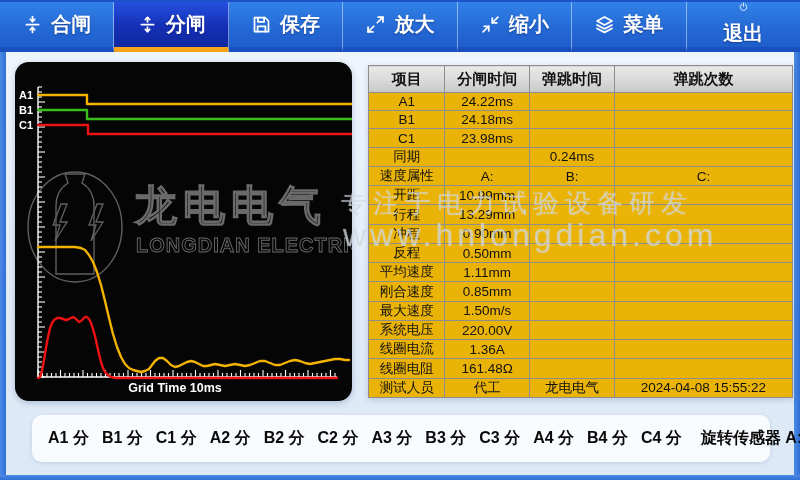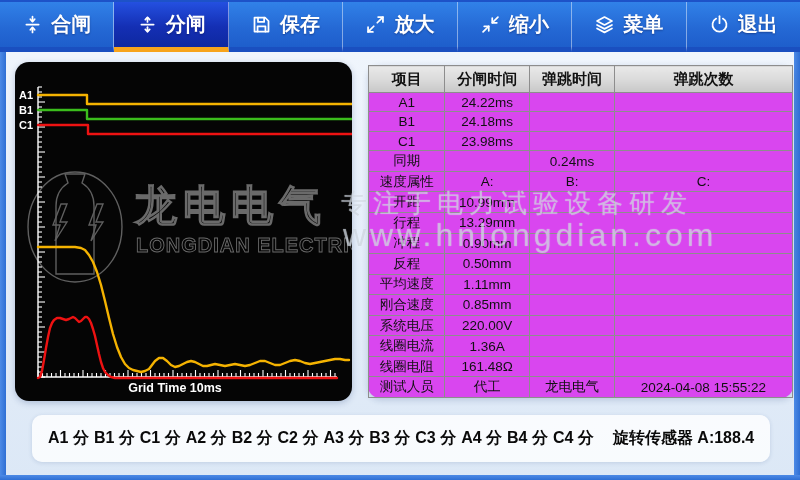--- a/index.html
+++ b/index.html
@@ -7,42 +7,42 @@
   body { font-family:"Liberation Sans","DejaVu Sans",sans-serif; position:relative;
          background:linear-gradient(180deg,#f2f7fd 0%,#e4edf9 55%,#dce8f6 100%); }
 
   
   .toolbar { position:absolute; left:0; top:0; width:800px; height:52px; display:flex;
              background:#1a4fc0; border-top:2px solid #1d52c8; }
   .tab { flex:1 1 0; display:flex; align-items:center; justify-content:center; gap:8px;
          background:linear-gradient(180deg,#3181e8 0%,#2468d4 60%,#1e5ecb 100%);
          border-right:1px solid rgba(255,255,255,.45); border-bottom:5px solid #1a4fc0;
          cursor:pointer; }
-  .tab:last-child { border-right:none; }
+  .tab:last-child { border-right:none;flex-direction:column; }
   .tab.active { background:linear-gradient(180deg,#2450e0 0%,#142fb4 55%,#0e28a0 100%);
                 border-bottom:5px solid #f7a41c; }
   .tab .lbl { color:#fff; font-size:20px; font-weight:bold; text-shadow:0 1px 2px rgba(0,0,40,.35); }
   .tab svg { width:21px; height:21px; }
   .tab svg * { stroke:#fff; stroke-width:2; fill:none; stroke-linecap:round; stroke-linejoin:round; }
 
   
   .frame { position:absolute; background:linear-gradient(90deg,#4c8ae6,#2f6fd4); z-index:0; }
   .frame-left  { left:0; top:52px; width:6px;  height:428px; }
   .frame-right { right:0; top:52px; width:6px; height:428px; }
   .frame-bottom{ left:0; top:475px; width:800px; height:5px;
                  background:linear-gradient(180deg,#4c8ae6,#2f6fd4); }
 
   
   .scope { position:absolute; left:15px; top:62px; width:337px; height:339px;
            background:#050505; border-radius:14px; box-shadow:0 2px 6px rgba(30,60,120,.25); }
   .scope svg { width:337px; height:339px; display:block; }
 
   
   .results { position:absolute; left:368px; top:65px; width:425px; height:333px;
-             background:#d946ef; box-shadow:0 2px 6px rgba(30,60,120,.2);border-radius:12px; }
+             background:#eab308; box-shadow:0 2px 6px rgba(30,60,120,.2); }
   table { width:100%; height:100%; border-collapse:collapse; table-layout:fixed; }
   th,td { border:1px solid #8d8d8d; text-align:center; vertical-align:middle;
           overflow:hidden; white-space:nowrap; color:#111; }
   th { height:27px; font-size:15px; font-weight:600;
        background:linear-gradient(180deg,#e9e9e9 0%,#d9d9d9 55%,#c7c7c7 100%); }
   td { height:18px; font-size:13.5px; }
   col.c1 { width:18%; } col.c2 { width:20%; } col.c3 { width:20%; } col.c4 { width:42%; }
 
   
   .wm { position:absolute; z-index:6; pointer-events:none; white-space:nowrap;
@@ -356,20 +356,26 @@
           <td></td>
           <td></td>
         </tr>
         <tr>
           <td>刚合速度</td>
           <td>0.85mm</td>
           <td></td>
           <td></td>
         </tr>
         <tr>
+          <td>最大速度</td>
+          <td>1.50m/s</td>
+          <td></td>
+          <td></td>
+        </tr>
+        <tr>
           <td>系统电压</td>
           <td>220.00V</td>
           <td></td>
           <td></td>
         </tr>
         <tr>
           <td>线圈电流</td>
           <td>1.36A</td>
           <td></td>
           <td></td>
@@ -387,21 +393,21 @@
           <td>2024-04-08 15:55:22</td>
         </tr>
       </tbody>
   </table>
 </div>
 
 <div class="wm wm1">专注于电力试验设备研发</div>
 <div class="wm wm2">www.hnlongdian.com</div>
 
 <div class="statusbar">
-  <span style="display:flex;gap:5px">
+  <span style="display:flex;gap:13px">
       <span>A1 分</span>
       <span>B1 分</span>
       <span>C1 分</span>
       <span>A2 分</span>
       <span>B2 分</span>
       <span>C2 分</span>
       <span>A3 分</span>
       <span>B3 分</span>
       <span>C3 分</span>
       <span>A4 分</span>

